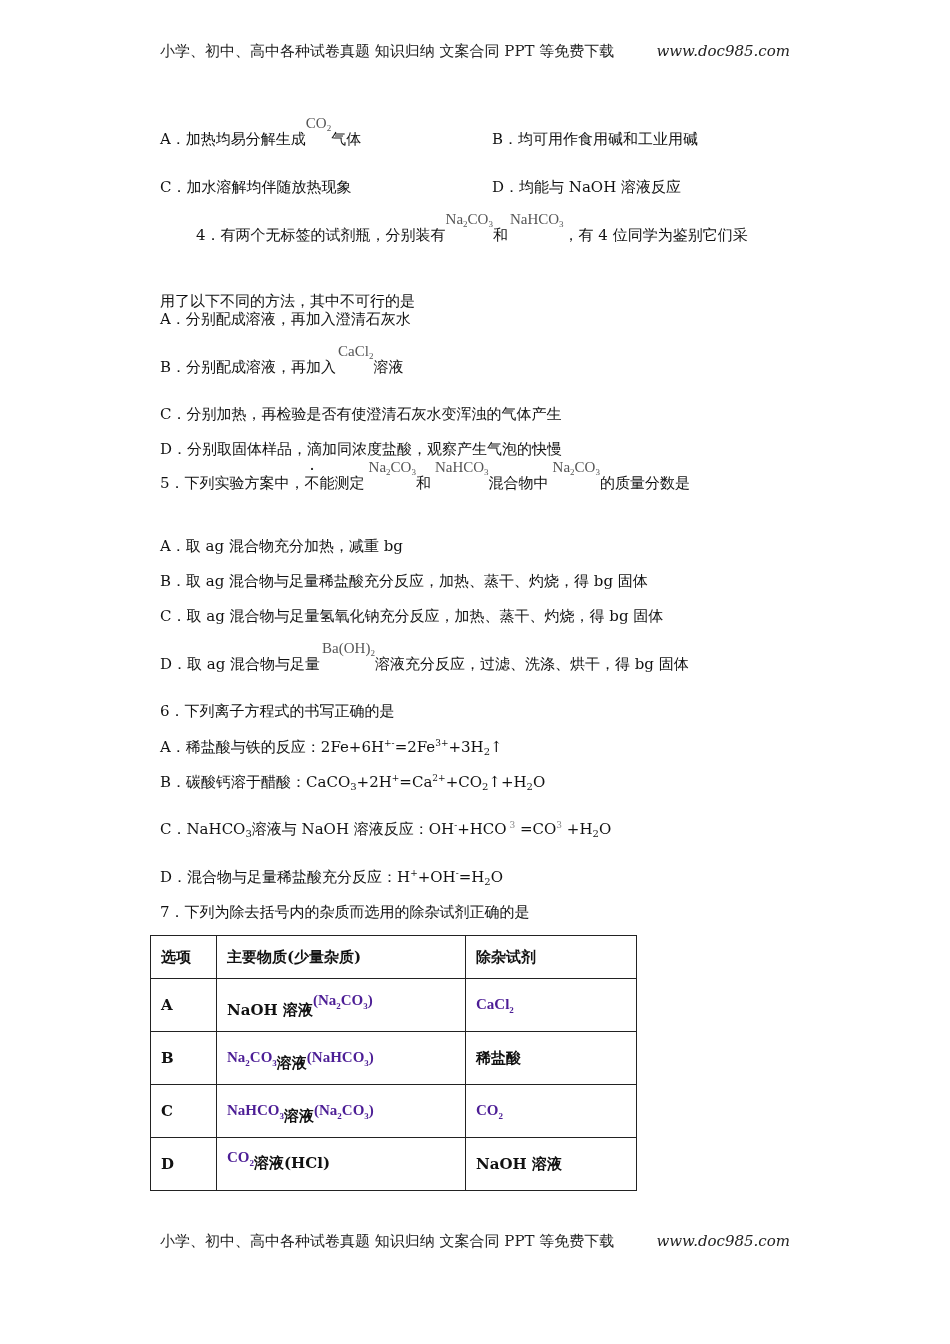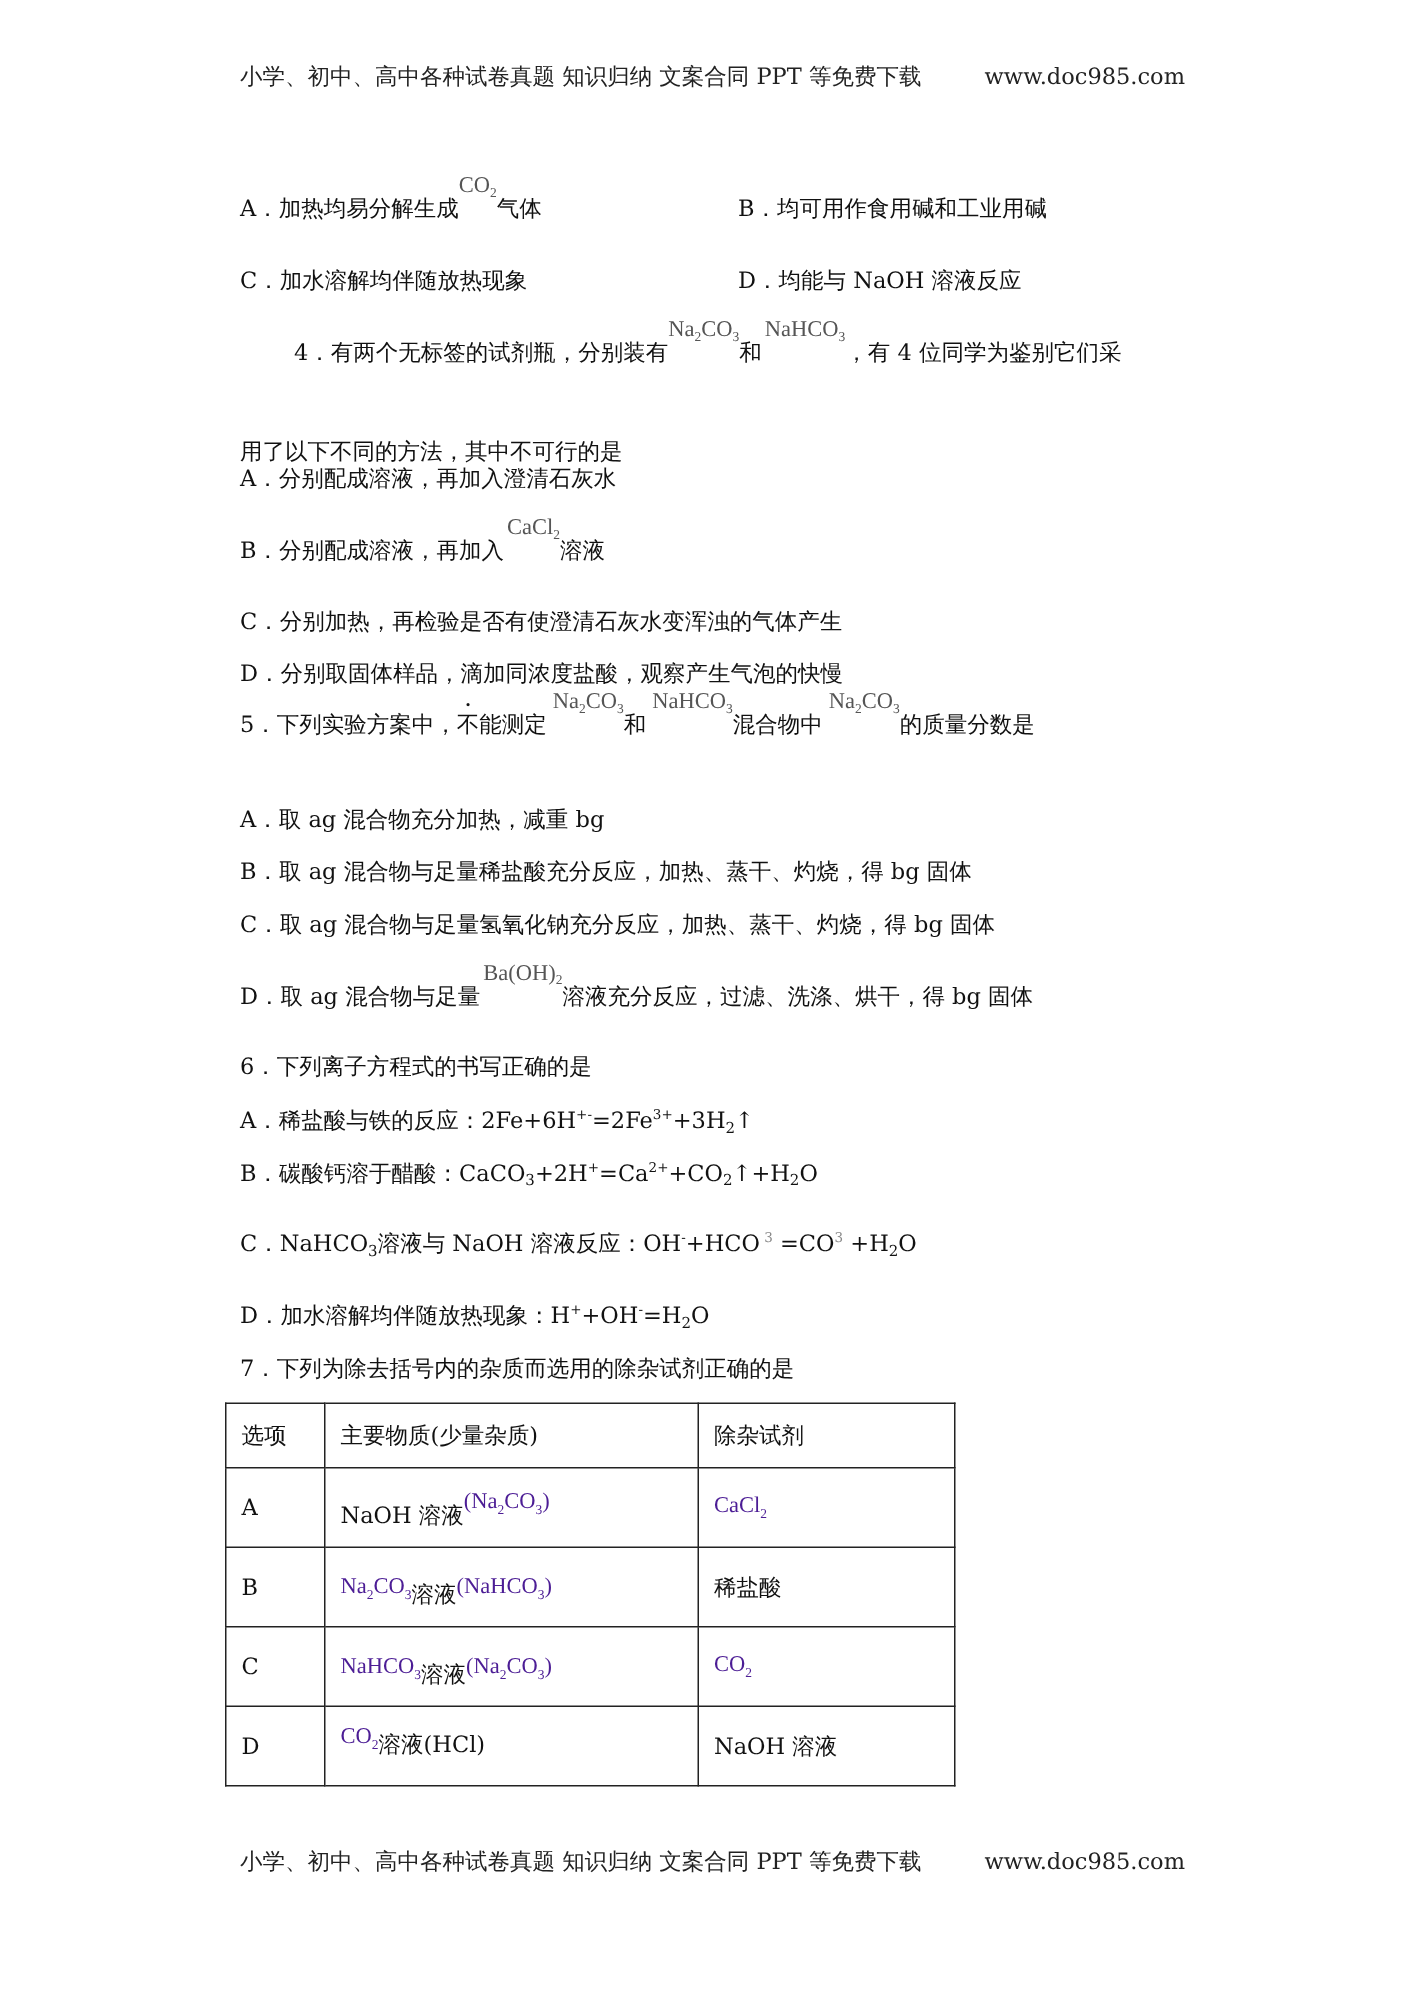--- a/index.html
+++ b/index.html
@@ -5,42 +5,42 @@
   html, body { margin: 0; padding: 0; background: #ffffff; }
   body {
     width: 950px; height: 1344px; position: relative; overflow: hidden;
     font-family: "DejaVu Serif", "Liberation Serif", serif;
     color: #111; font-size: 15px;
   }
   .hdr {
     position: absolute; left: 160px; width: 630px;
     font-size: 15px; color: #222; white-space: nowrap;
   }
-  .hdr .url { position: absolute; right: 0; top: 0; }
+  .hdr .url { position: absolute; right: 0; top: 0; font-style: italic; }
   .line {
     position: absolute; left: 160px; white-space: nowrap; font-size: 15px;
   }
   .col2 { position: absolute; left: 492px; white-space: nowrap; }
   .f {
     display: inline-block; position: relative; top: -16px;
     font-family: "Liberation Serif", serif; color: #555; font-size: 15px;
   }
   .f sub { font-size: 9px; vertical-align: -3px; }
   .sm sub { font-size: 10px; vertical-align: -3px; }
   .sm sup { font-size: 9px; }
   .dot { position: relative; }
   .dot::before {
     content: "·"; position: absolute; top: -14px; left: 5px; font-size: 16px;
   }
   table.t {
     position: absolute; left: 150px; top: 935px; border-collapse: collapse;
     font-size: 15px;
   }
   table.t td {
-    border: 1.5px solid #222; padding: 0 10px; vertical-align: middle; height: 52px;
+    border: 1.5px solid #222; padding: 0 10px; vertical-align: middle; height: 52px; font-weight: bold;
   }
   table.t tr.h td { height: 42px; }
   .c1 { width: 45px; }
   .c2 { width: 228px; }
   .c3 { width: 150px; }
   .gray { color: #4c1d95; font-family: "Liberation Serif", serif; }
 </style>
 </head>
 <body>
 
@@ -81,21 +81,21 @@
 <div class="line sm" style="top:738px;">
   <span>A．稀盐酸与铁的反应：</span>2Fe+6H<sup>+-</sup>=2Fe<sup>3+</sup>+3H<sub>2</sub>↑
 </div>
 <div class="line sm" style="top:773px;">
   <span>B．碳酸钙溶于醋酸：</span>CaCO<sub>3</sub>+2H<sup>+</sup>=Ca<sup>2+</sup>+CO<sub>2</sub>↑+H<sub>2</sub>O
 </div>
 <div class="line sm" style="top:820px;">
   <span>C．NaHCO</span><sub>3</sub><span>溶液与 NaOH 溶液反应：</span>OH<sup>-</sup>+HCO<sup style="color:#888;"> 3</sup> =CO<sup style="color:#888;">3</sup>  +H<sub>2</sub>O
 </div>
 <div class="line sm" style="top:868px;">
-  <span>D．加水溶解均伴随放热现象：</span>H<sup>+</sup>+OH<sup>-</sup>=H<sub>2</sub>O
+  <span>D．混合物与足量稀盐酸充分反应：</span>H<sup>+</sup>+OH<sup>-</sup>=H<sub>2</sub>O
 </div>
 
 <div class="line" style="top:903px;">7．下列为除去括号内的杂质而选用的除杂试剂正确的是</div>
 
 <table class="t">
   <tbody>
       <tr class="h">
     <td class="c1">选项</td>
     <td class="c2">主要物质(少量杂质)</td>
     <td class="c3">除杂试剂</td>

